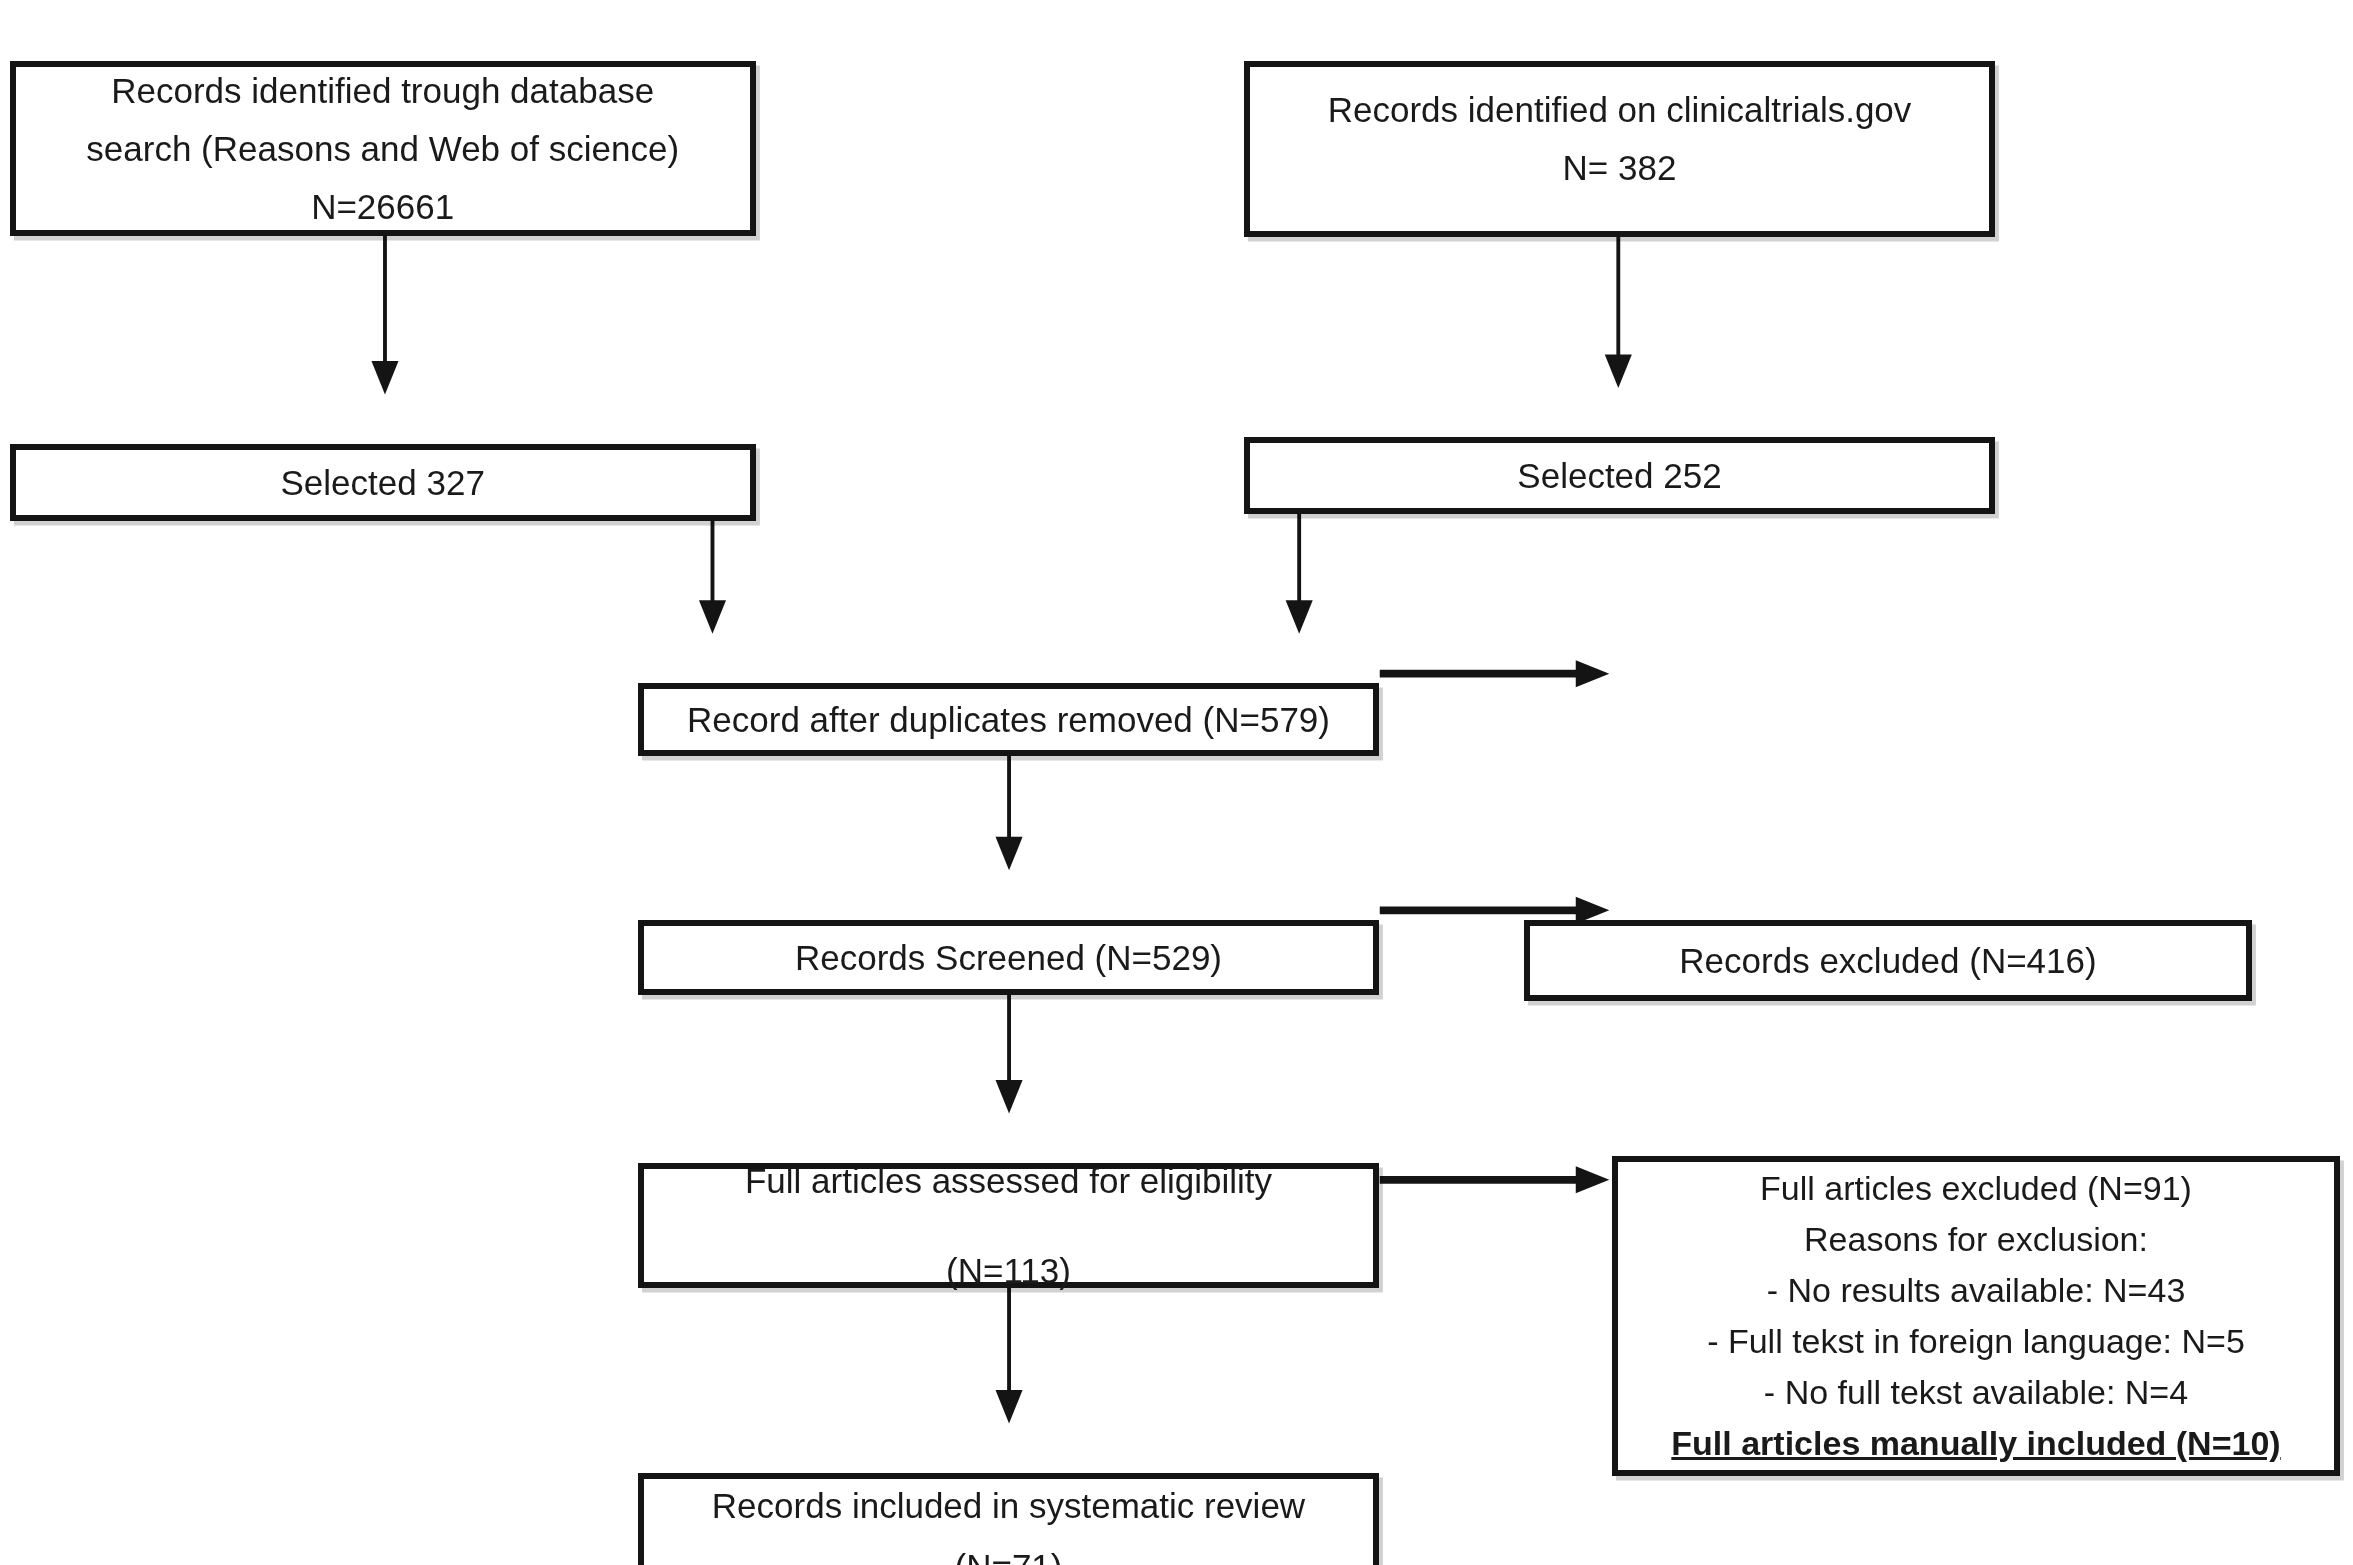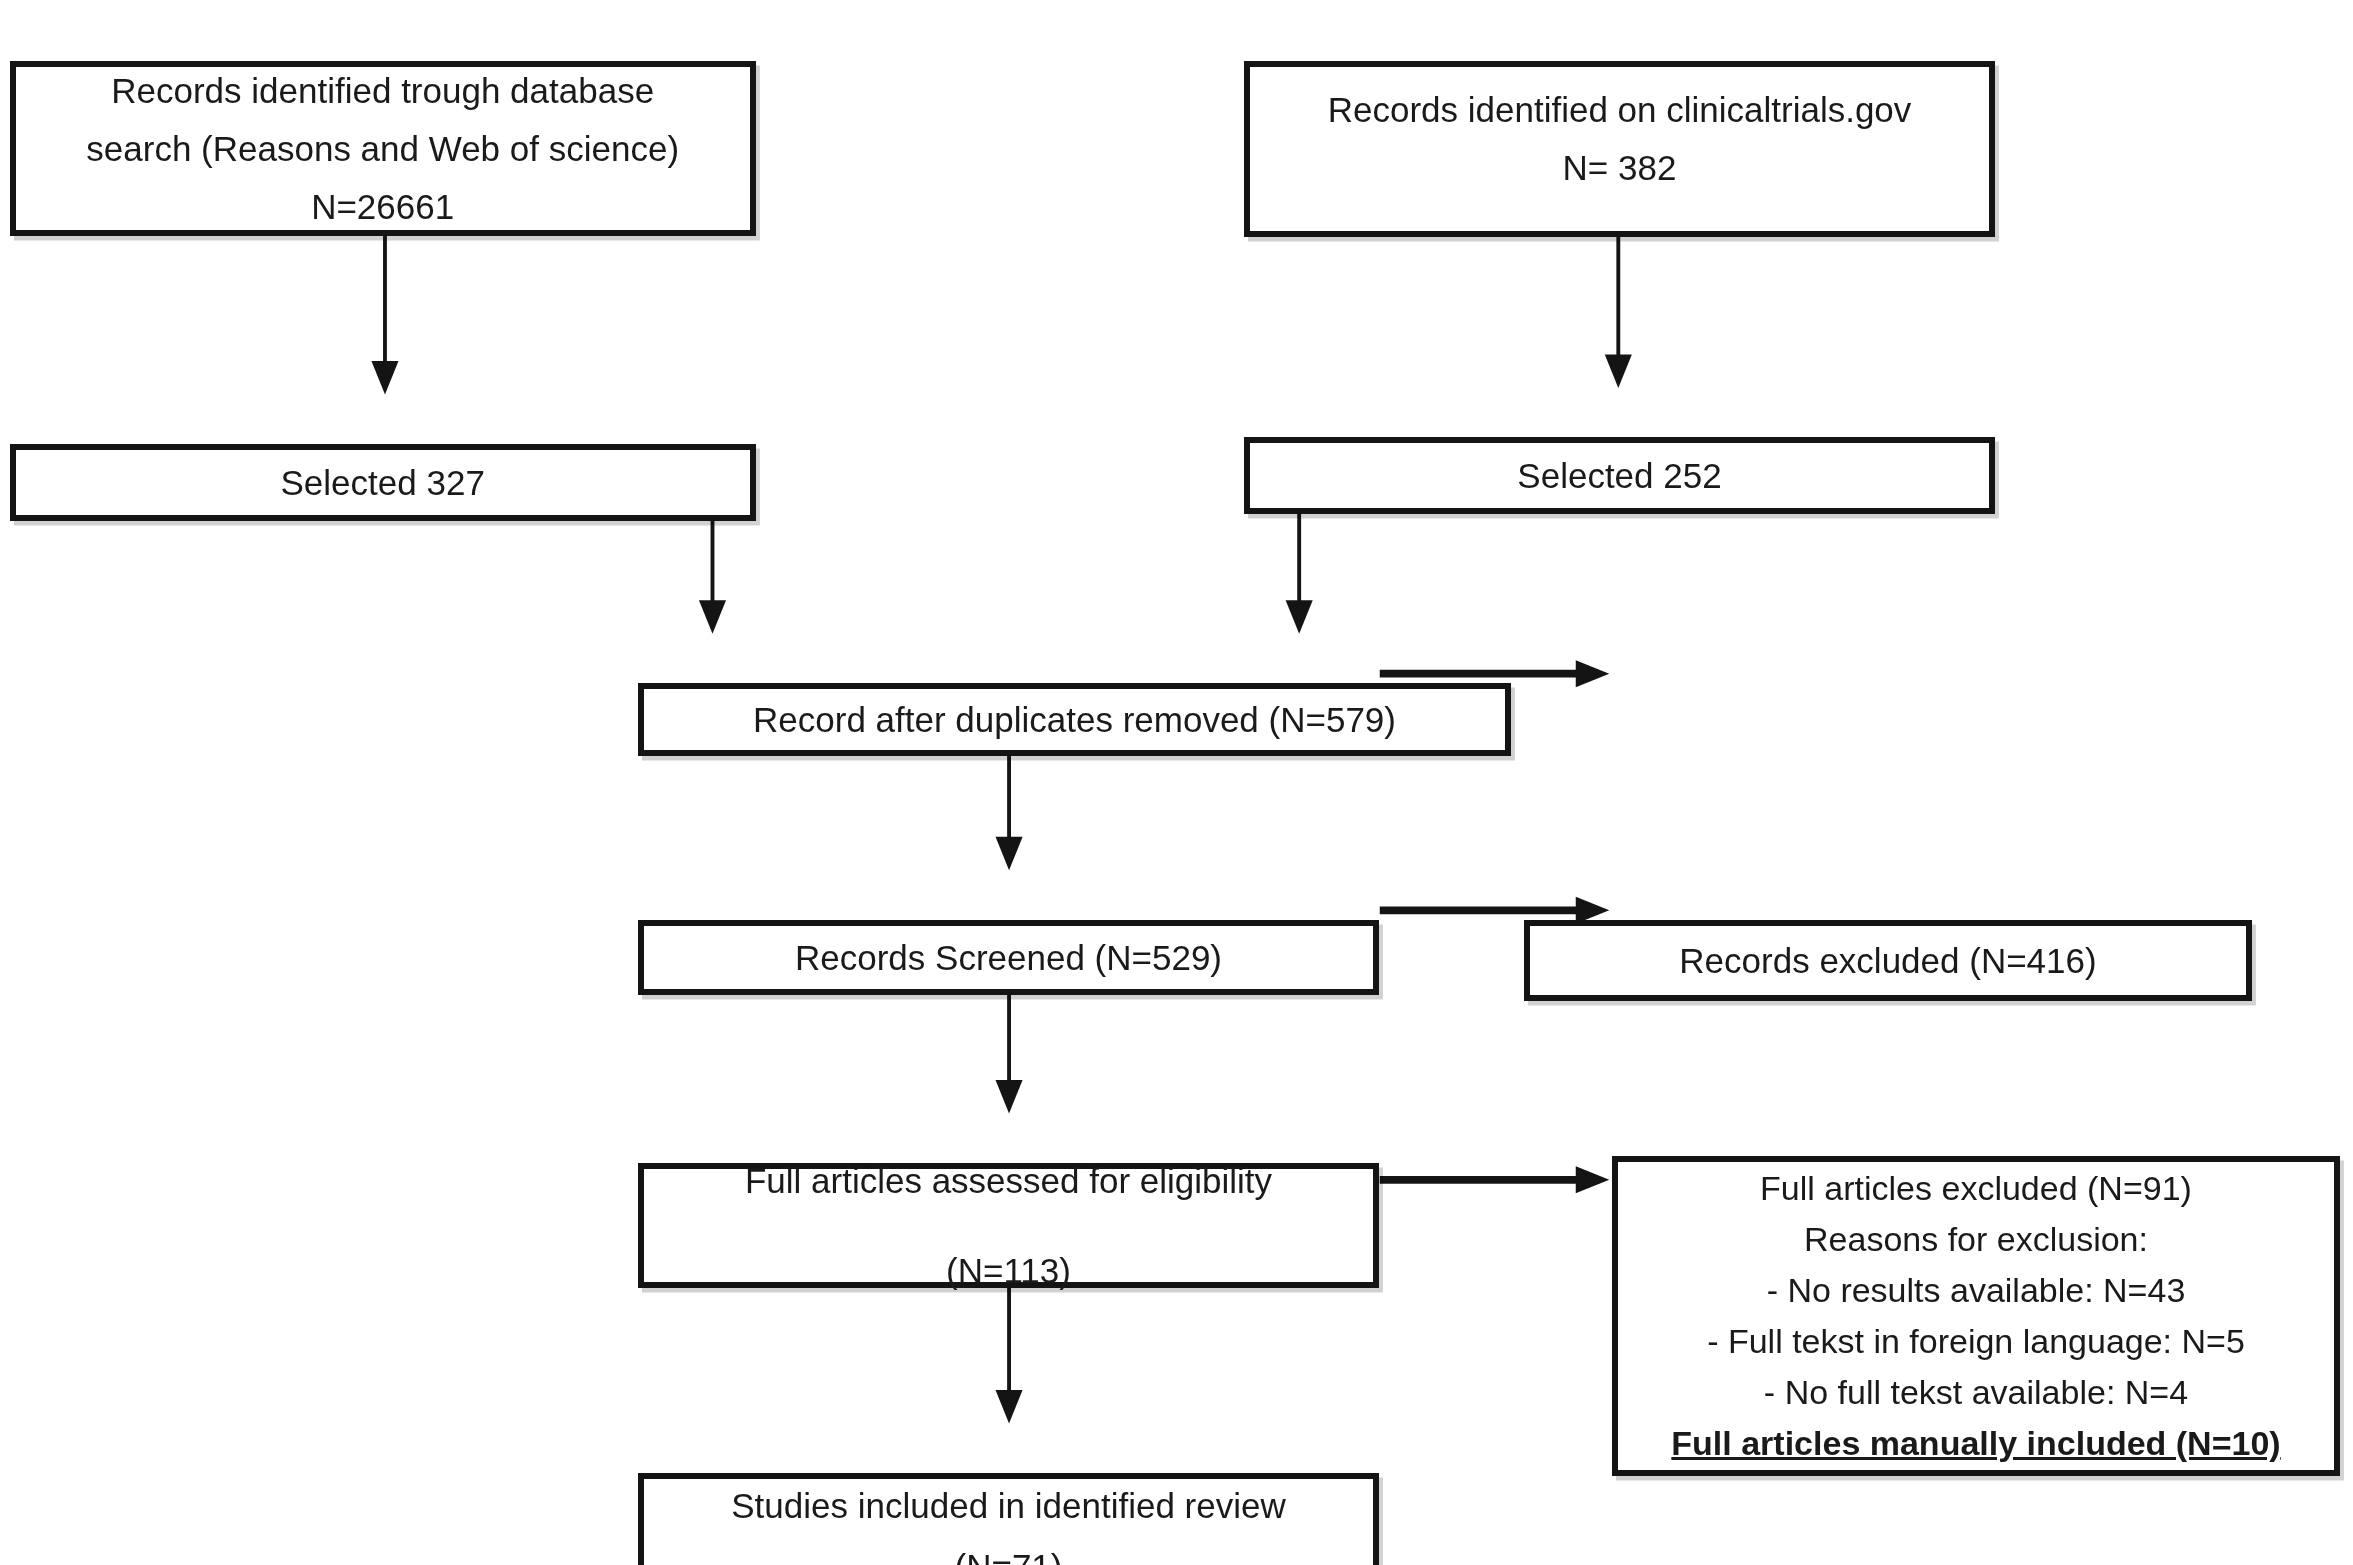--- a/index.html
+++ b/index.html
@@ -37,21 +37,21 @@
     line-height: 58px;
     white-space: nowrap;
     margin-top: 46px;
   }
   .box .bline { width: 100%; }
   
   .b-db        { left: 9.7px;   top: 15px;   width: 746px; height: 175px; }
   .b-ct        { left: 1244px; top: 15px;   width: 751px; height: 176px; justify-content: flex-start; padding-top: 14px; }
   .b-sel-db    { left: 9.7px;   top: 398px;  width: 746px; height: 77px; }
   .b-sel-ct    { left: 1244px; top: 391px;  width: 751px; height: 77px; }
-  .b-dedup     { left: 638px;  top: 637px;  width: 873px; height: 73px; }
+  .b-dedup     { left: 638px;  top: 637px;  width: 741px; height: 73px; }
   .b-dupexcl   { left: 1612px; top: 637px;  width: 728px; height: 75px; }
   .b-screen    { left: 638px;  top: 874px; width: 741px; height: 75px; }
   .b-recexcl   { left: 1524px; top: 874px; width: 728px; height: 81px; }
   .b-elig      { left: 638px;  top: 1117px; width: 741px; height: 125px; line-height: 61px; gap: 29px; }
   .b-fullexcl  { left: 1612px; top: 1110px; width: 728px; height: 320px; font-size: 34px; line-height: 51px; }
   .b-incl      { left: 638px;  top: 1427px; width: 741px; height: 126px; line-height: 61px; }
   .bold { font-weight: bold; text-decoration: underline; }
   .arrow-line { stroke: #141414; fill: none; }
   .arrow-head { fill: #141414; stroke: none; }
   .v { stroke-width: 6px; }
@@ -145,18 +145,18 @@
   <div class="box b-fullexcl">
     <div class="bline">Full articles excluded (N=91)</div>
     <div class="bline">Reasons for exclusion:</div>
     <div class="bline">- No results available: N=43</div>
     <div class="bline">- Full tekst in foreign language: N=5</div>
     <div class="bline">- No full tekst available: N=4</div>
     <div class="bline bold">Full articles manually included (N=10)</div>
   </div>
 
   <div class="box b-incl">
-    <div class="bline">Studies included in identified review</div>
+    <div class="bline">Records included in systematic review</div>
     <div class="bline">(N=71)</div>
   </div>
 
 </div>
 
 
 </body></html>

